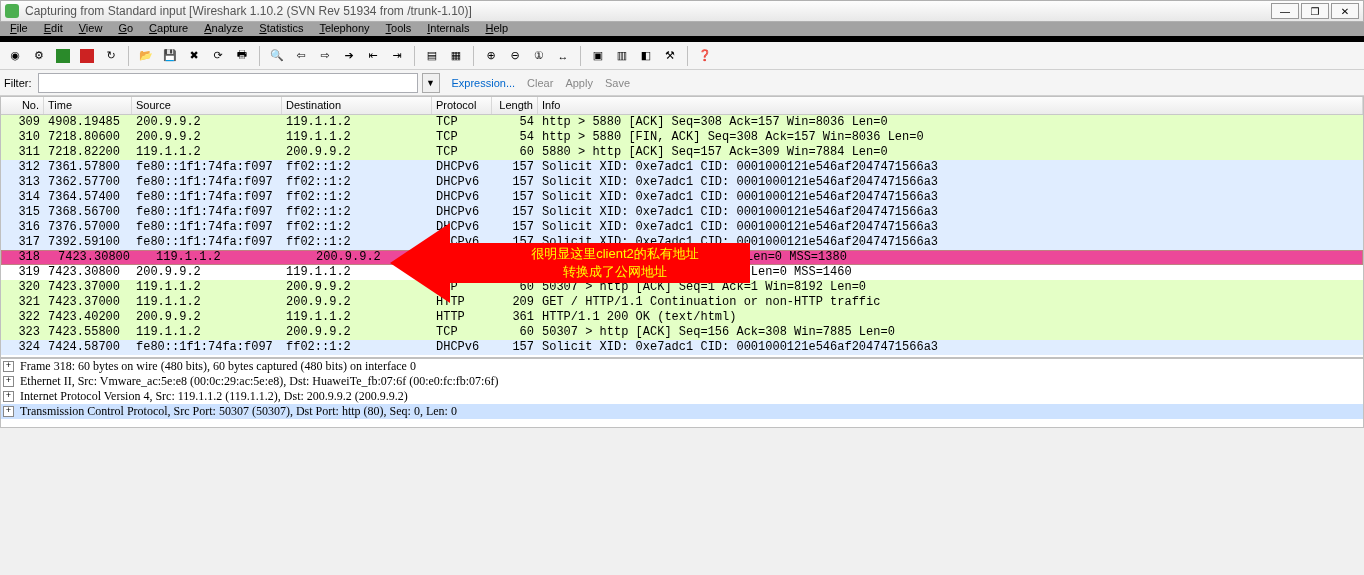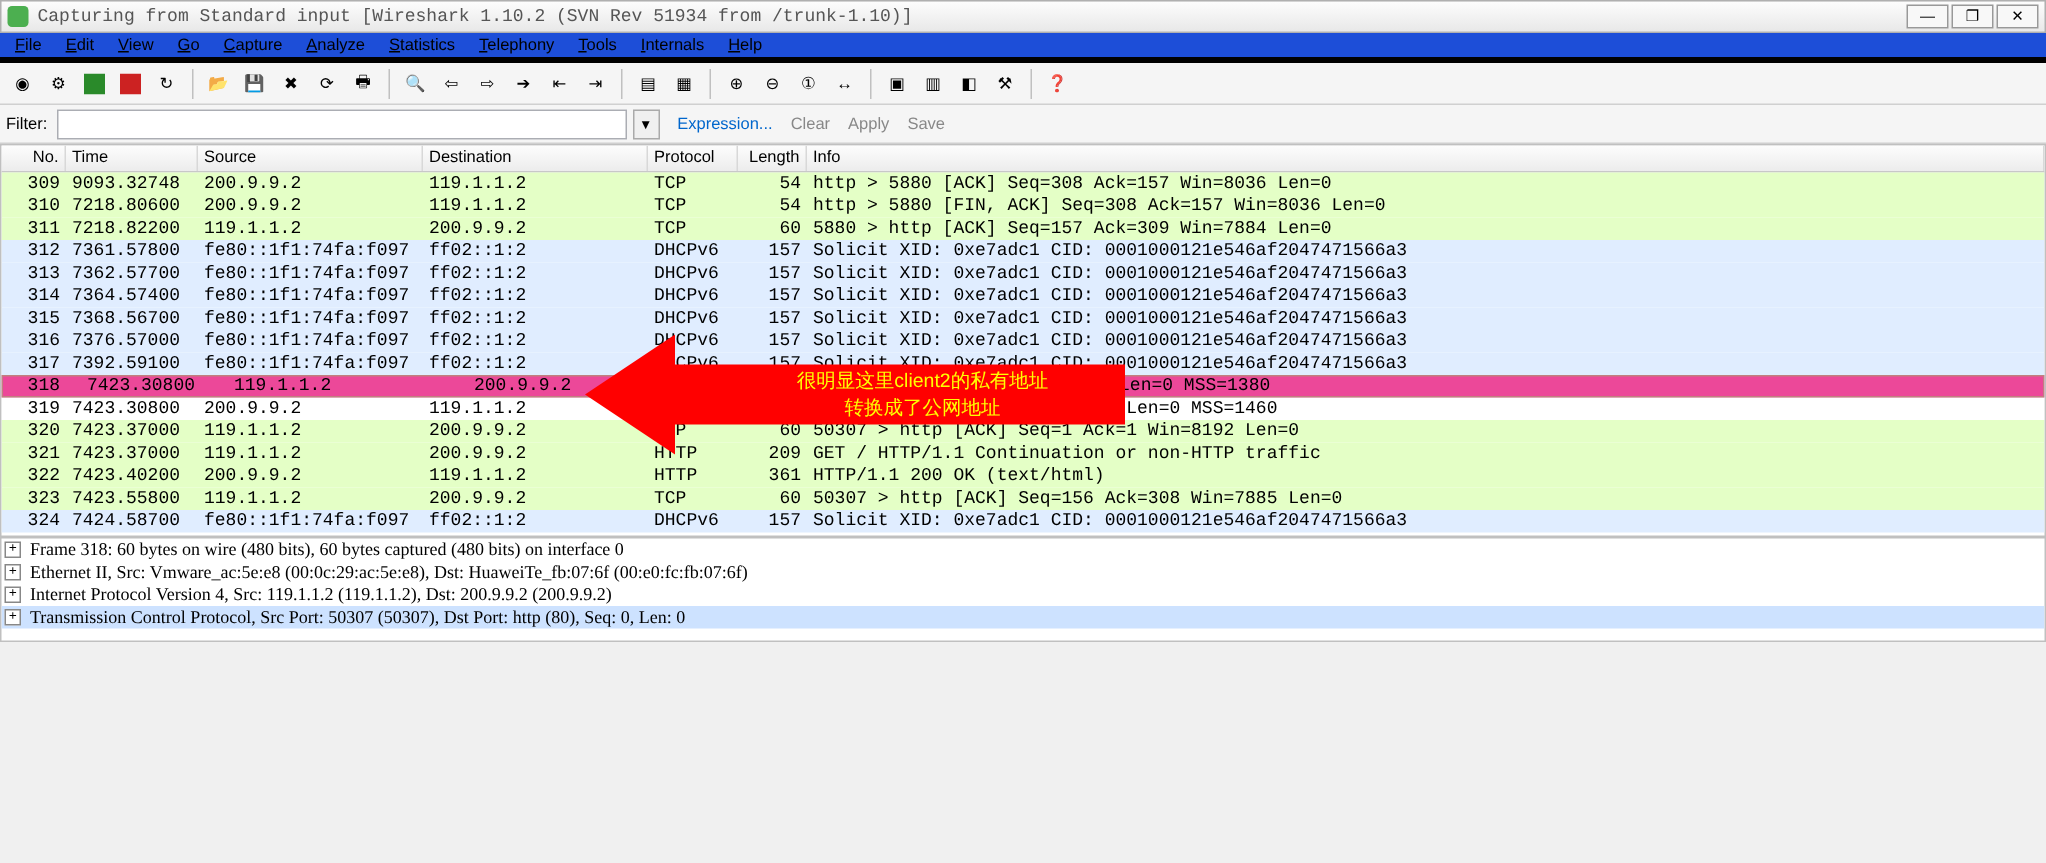--- a/index.html
+++ b/index.html
@@ -19,38 +19,38 @@
   align-items: center;
   padding: 0 4px;
   font-size: 12px;
 }
 .titlebar .app-icon {
   width: 14px; height: 14px;
   background: #4caf50;
   border-radius: 3px;
   margin-right: 6px;
 }
-.titlebar .title { flex: 1; color: #555; font-family: Liberation Mono, monospace; }
+.titlebar .title { flex: 1; color: #555; }
 .titlebar .winbtn {
   width: 28px; height: 16px;
   border: 1px solid #999;
   background: #f8f8f8;
   margin-left: 2px;
   display: flex;
   align-items: center;
   justify-content: center;
   font-size: 10px;
   cursor: pointer;
 }
 .menubar {
   height: 20px;
-  background: #1d4ed8;
-  border-bottom: 4px solid #000000;
-  display: flex;
-  align-items: center;
+  background: #a3a3a3;
+  border-bottom: 6px solid #000000;
+  display: flex;
+  align-items: flex-end;
   padding: 0 2px;
 }
 .menubar .mitem {
   padding: 2px 8px;
   cursor: pointer;
 }
 .menubar .mitem .ul { text-decoration: underline; }
 .toolbar {
   height: 28px;
   background: #f5f5f5;
@@ -294,21 +294,21 @@
     <div class="col c-time">Time</div>
     <div class="col c-src">Source</div>
     <div class="col c-dst">Destination</div>
     <div class="col c-proto">Protocol</div>
     <div class="col c-len">Length</div>
     <div class="col c-info">Info</div>
   </div>
   <div class="plist-body" id="plist-body">
       <div class="prow green">
         <div class="c c-no">309</div>
-        <div class="c c-time">9093.32748</div>
+        <div class="c c-time">4908.19485</div>
         <div class="c c-src">200.9.9.2</div>
         <div class="c c-dst">119.1.1.2</div>
         <div class="c c-proto">TCP</div>
         <div class="c c-len">54</div>
         <div class="c c-info">http &gt; 5880 [ACK] Seq=308 Ack=157 Win=8036 Len=0</div>
       </div>
       <div class="prow green">
         <div class="c c-no">310</div>
         <div class="c c-time">7218.80600</div>
         <div class="c c-src">200.9.9.2</div>

